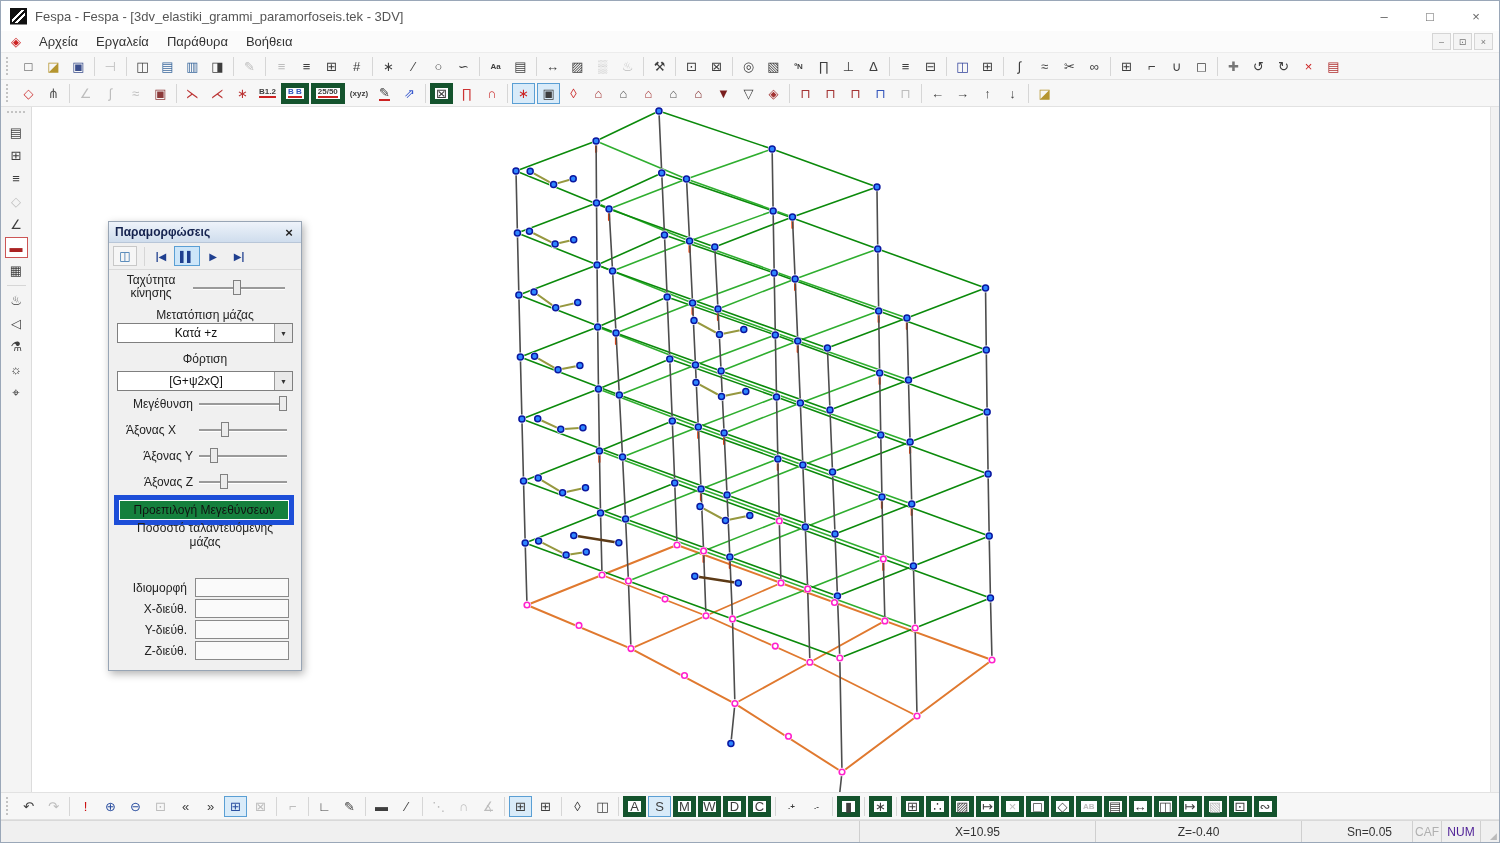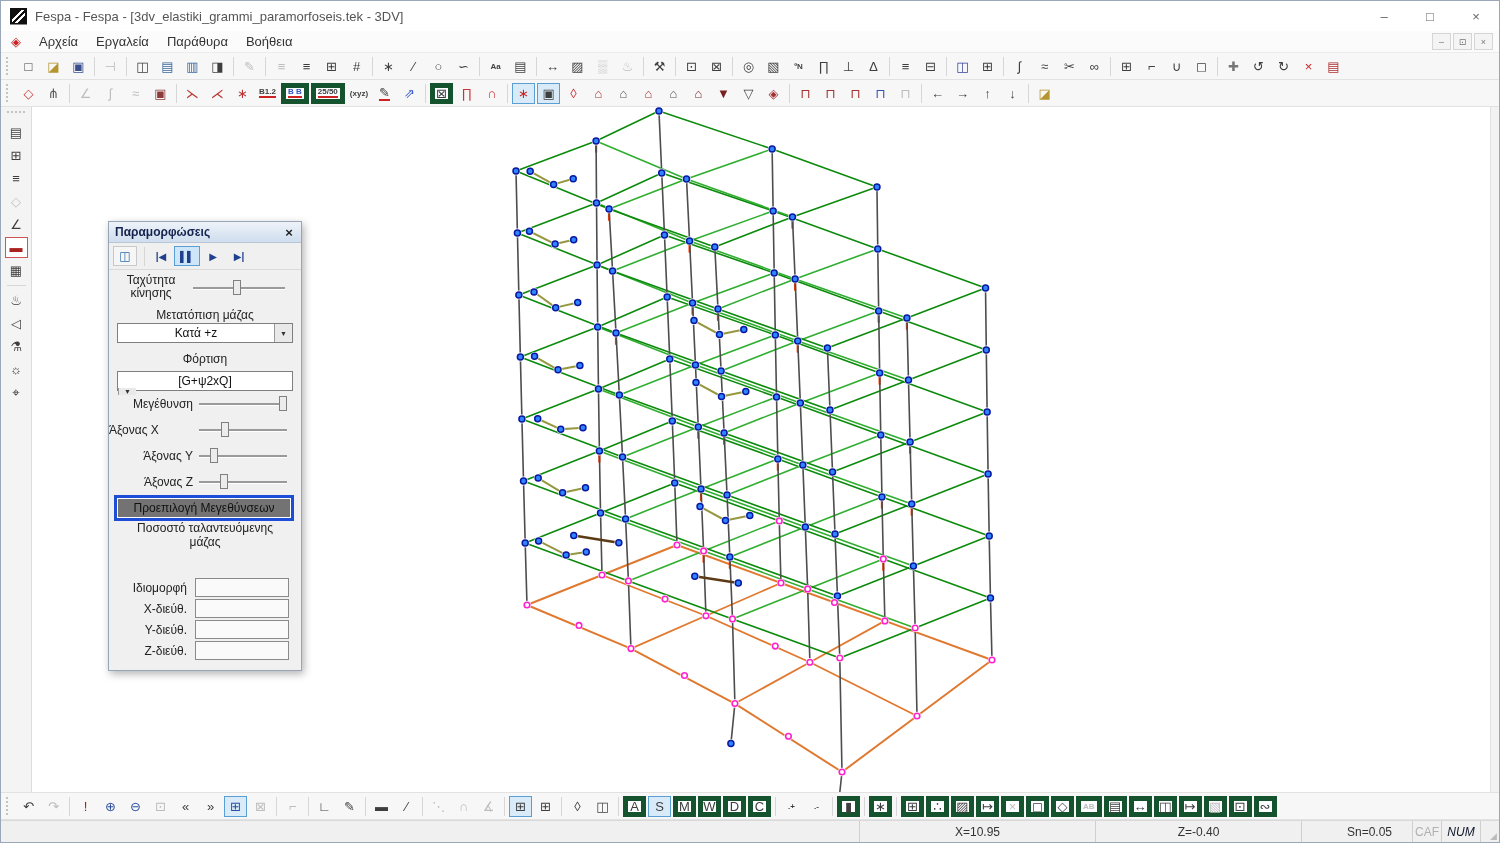--- a/index.html
+++ b/index.html
@@ -59,32 +59,32 @@
   .pb-btn.active{border:1px solid #5a9fd4;background:#cde6f9;}
   .dlg-row{position:absolute;left:0;right:0;display:flex;align-items:center;}
   .lbl-c{text-align:center;width:100%;}
   .slider{position:relative;height:15px;}
   .slider .track{position:absolute;left:0;right:0;top:7px;height:2px;background:#9a9a9a;box-shadow:0 1px 0 #fff;}
   .slider .thumb{position:absolute;top:0;width:8px;height:15px;background:#ececec;border:1px solid #808080;box-sizing:border-box;}
   .sel{height:18px;border:1px solid #7f7f7f;background:#fff;display:flex;align-items:stretch;text-align:center;}
   .sel .txt{flex:1;padding:2px 3px 0;font-size:12px;color:#111;}
   .sel .drop{width:17px;background:#e9e9e9;border-left:1px solid #9a9a9a;display:flex;align-items:center;
     justify-content:center;font-size:7px;color:#333;}
-  .dlg-btn{height:20px;border:3px solid #1d4ed8;background:#737373;font-size:12px;color:#111;
+  .dlg-btn{height:20px;border:5px solid #1d4ed8;background:#15803d;font-size:12px;color:#111;
     display:flex;align-items:center;justify-content:center;box-shadow:inset 0 0 0 1px #fff;}
   .fld-row{position:absolute;display:flex;align-items:center;left:0;}
   .fld-lbl{width:78px;text-align:right;padding-right:8px;}
   .fld-inp{width:88px;height:15px;border:1px solid #8a8a8a;background:#fafafa;}
   
   .statusbar{height:21px;background:#f0f0f0;border-top:1px solid #d9d9d9;display:flex;
     align-items:stretch;flex:0 0 auto;font-size:12px;color:#333;}
   .st-cell{border-left:1px solid #cfcfcf;display:flex;align-items:center;justify-content:center;}
   .st-spacer{flex:1 1 auto;}
   .st-x{width:235px;}.st-z{width:205px;}.st-sn{width:85px;padding-left:25px;}
-  .st-caf{width:28px;color:#b0b0b0;}.st-num{width:38px;color:#0f172a;font-style:italic;}
+  .st-caf{width:28px;color:#b0b0b0;}.st-num{width:38px;color:#4c1d95;}
   .st-grip{width:16px;color:#bbb;font-size:9px;display:flex;align-items:flex-end;justify-content:flex-end;padding:0 2px 1px 0;}
 </style>
 </head>
 <body>
 
 <div class="window">
 
   <div class="titlebar">
     <div class="app-logo"></div>
     <div class="title-text">Fespa - Fespa - [3dv_elastiki_grammi_paramorfoseis.tek - 3DV]</div>
@@ -860,34 +860,34 @@
             <div class="lbl-c">Μετατόπιση μάζας</div>
           </div>
         <div class="sel" style="position:absolute;top:101px;left:8px;right:8px;">
           <div class="txt">Κατά +z</div>
           <div class="drop">▼</div>
         </div>
 
         <div class="dlg-row" style="top:130px;">
             <div class="lbl-c">Φόρτιση</div>
           </div>
-        <div class="sel" style="position:absolute;top:149px;left:8px;right:8px;flex-direction:column;">
+        <div class="sel" style="position:absolute;top:149px;left:8px;right:8px;">
           <div class="txt">[G+ψ2xQ]</div>
           <div class="drop">▼</div>
         </div>
 
         <div class="dlg-row" style="top:174px;">
           <div style="width:84px;text-align:right;padding-right:6px;">Μεγέθυνση</div>
           <div class="slider" style="width:88px;">
             <div class="track"></div>
               <div class="thumb" style="left: calc(96% - 4px);"></div>
           </div>
         </div>
         <div class="dlg-row" style="top:200px;">
-          <div style="width:84px;text-align:left;padding-right:6px;">Άξονας X</div>
+          <div style="width:84px;text-align:center;padding-right:6px;">Άξονας X</div>
           <div class="slider" style="width:88px;">
             <div class="track"></div>
               <div class="thumb" style="left: calc(30% - 4px);"></div>
           </div>
         </div>
         <div class="dlg-row" style="top:226px;">
           <div style="width:84px;text-align:right;padding-right:6px;">Άξονας Y</div>
           <div class="slider" style="width:88px;">
             <div class="track"></div>
               <div class="thumb" style="left: calc(17% - 4px);"></div>

